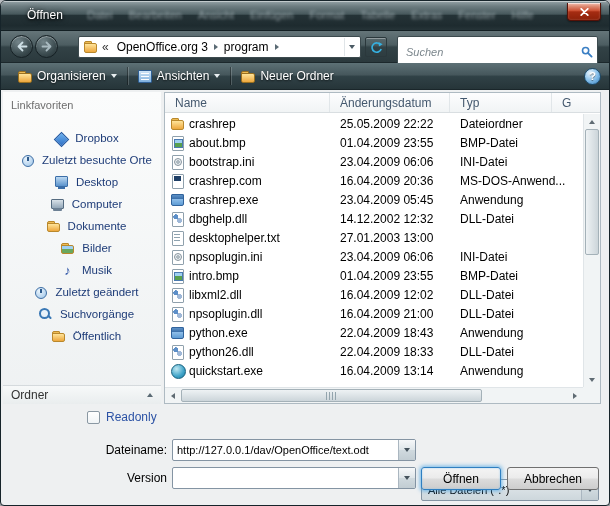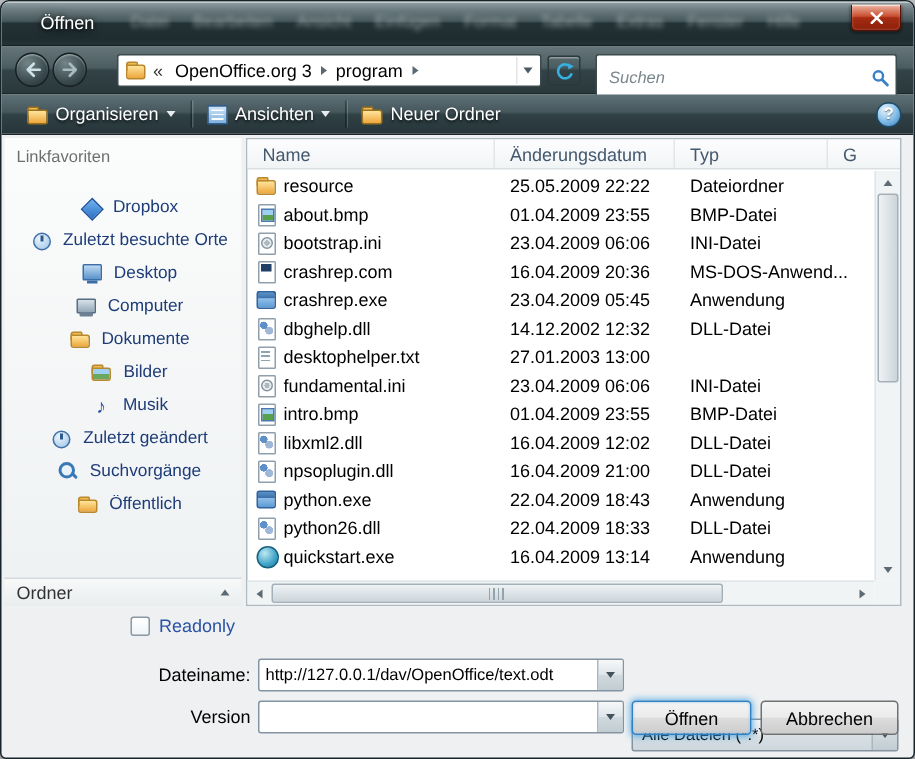--- a/index.html
+++ b/index.html
@@ -316,21 +316,21 @@
         <div class="hc hc0">Name</div>
         <div class="hc hc1">Änderungsdatum</div>
         <div class="hc hc2">Typ</div>
         <div class="hc hc3">G</div>
       </div>
     <div class="flbody">
         <div class="frow">
           <span class="cicon">
             <span class="ic ic-folder"></span>
           </span>
-          <span class="cname">resource</span>
+          <span class="cname">crashrep</span>
           <span class="cdate">25.05.2009 22:22</span>
           <span class="ctype">Dateiordner</span>
         </div>
         <div class="frow">
           <span class="cicon">
             <span class="ic ic-image"></span>
           </span>
           <span class="cname">about.bmp</span>
           <span class="cdate">01.04.2009 23:55</span>
           <span class="ctype">BMP-Datei</span>
@@ -371,21 +371,21 @@
           <span class="cicon">
             <span class="ic ic-txt"></span>
           </span>
           <span class="cname">desktophelper.txt</span>
           <span class="cdate">27.01.2003 13:00</span>
         </div>
         <div class="frow">
           <span class="cicon">
             <span class="ic ic-ini"></span>
           </span>
-          <span class="cname">fundamental.ini</span>
+          <span class="cname">npsoplugin.ini</span>
           <span class="cdate">23.04.2009 06:06</span>
           <span class="ctype">INI-Datei</span>
         </div>
         <div class="frow">
           <span class="cicon">
             <span class="ic ic-image"></span>
           </span>
           <span class="cname">intro.bmp</span>
           <span class="cdate">01.04.2009 23:55</span>
           <span class="ctype">BMP-Datei</span>

